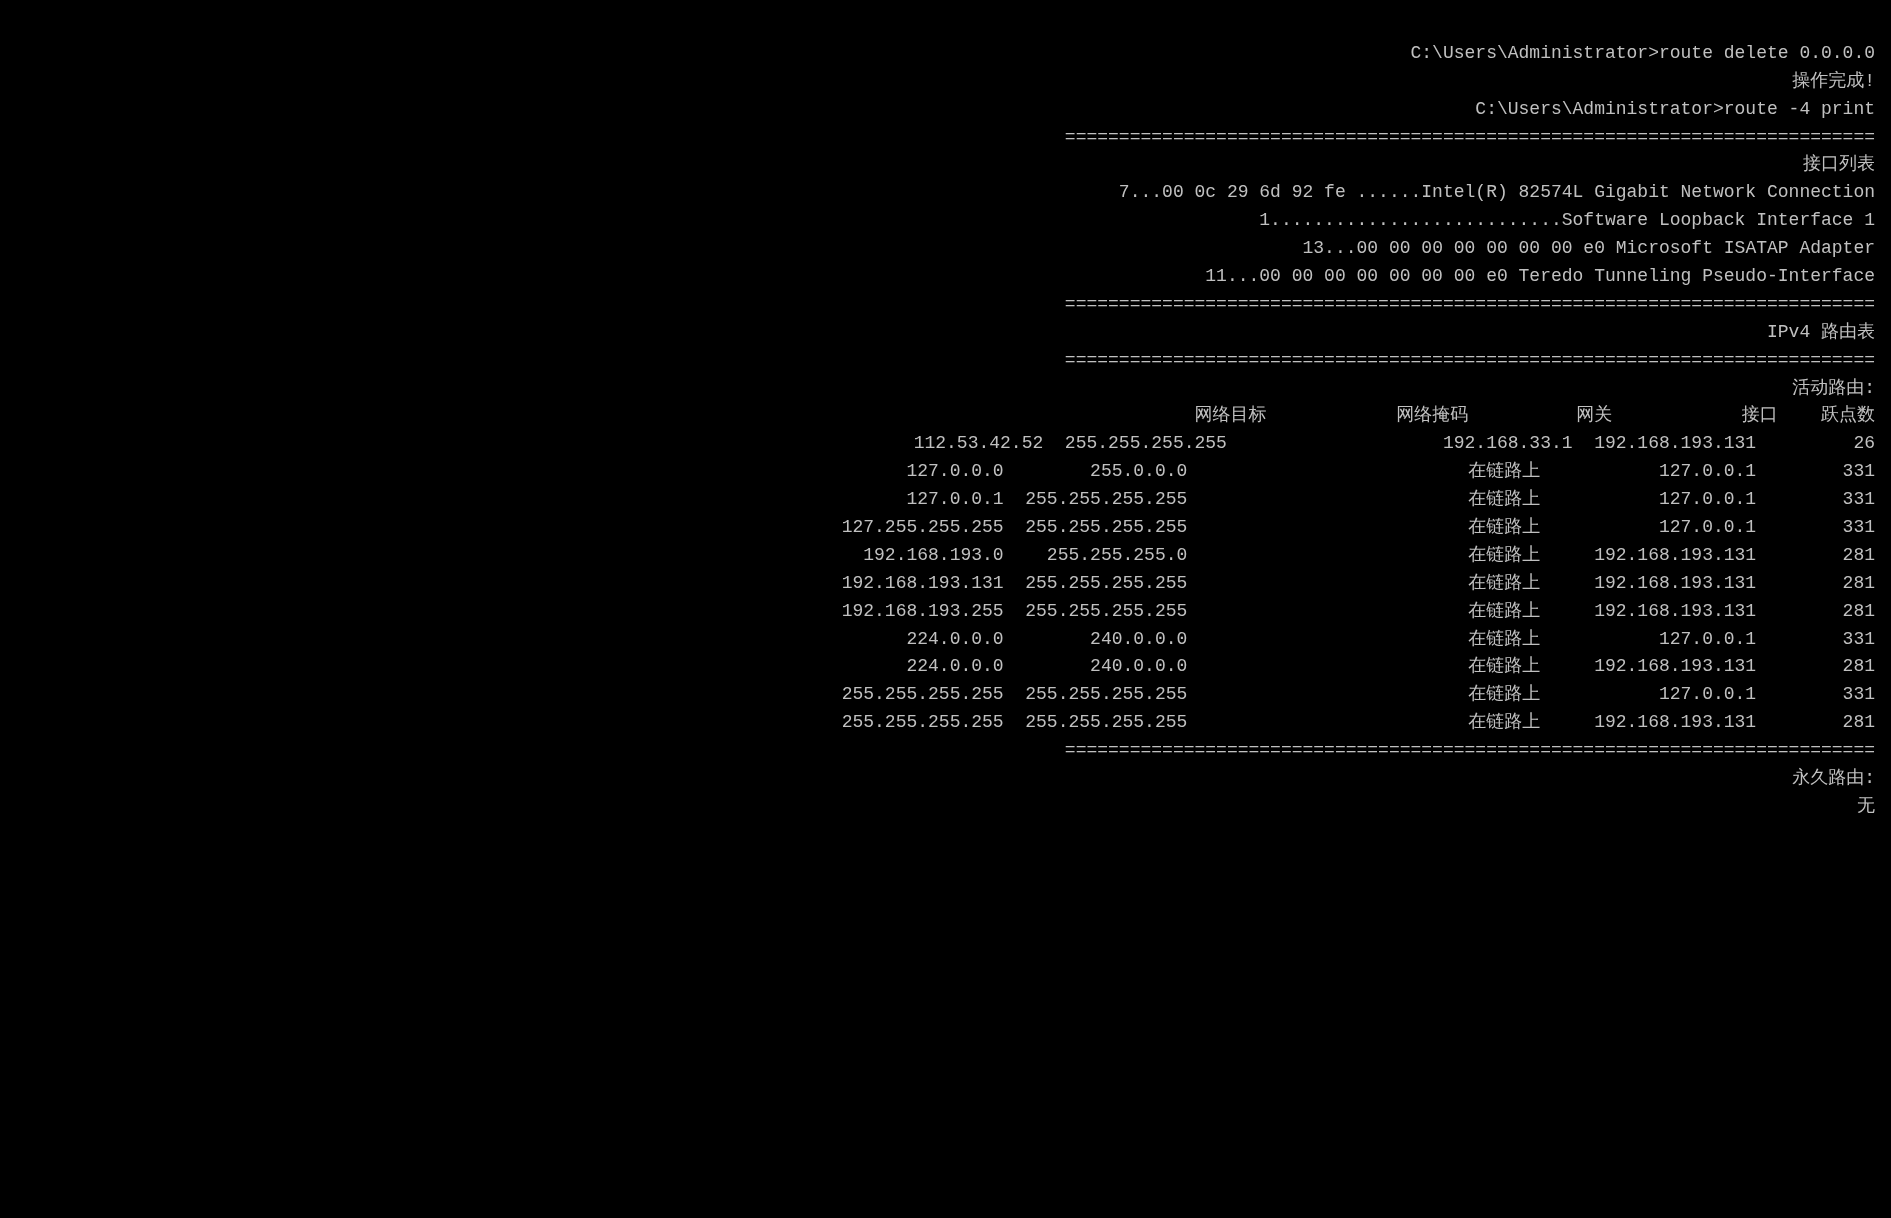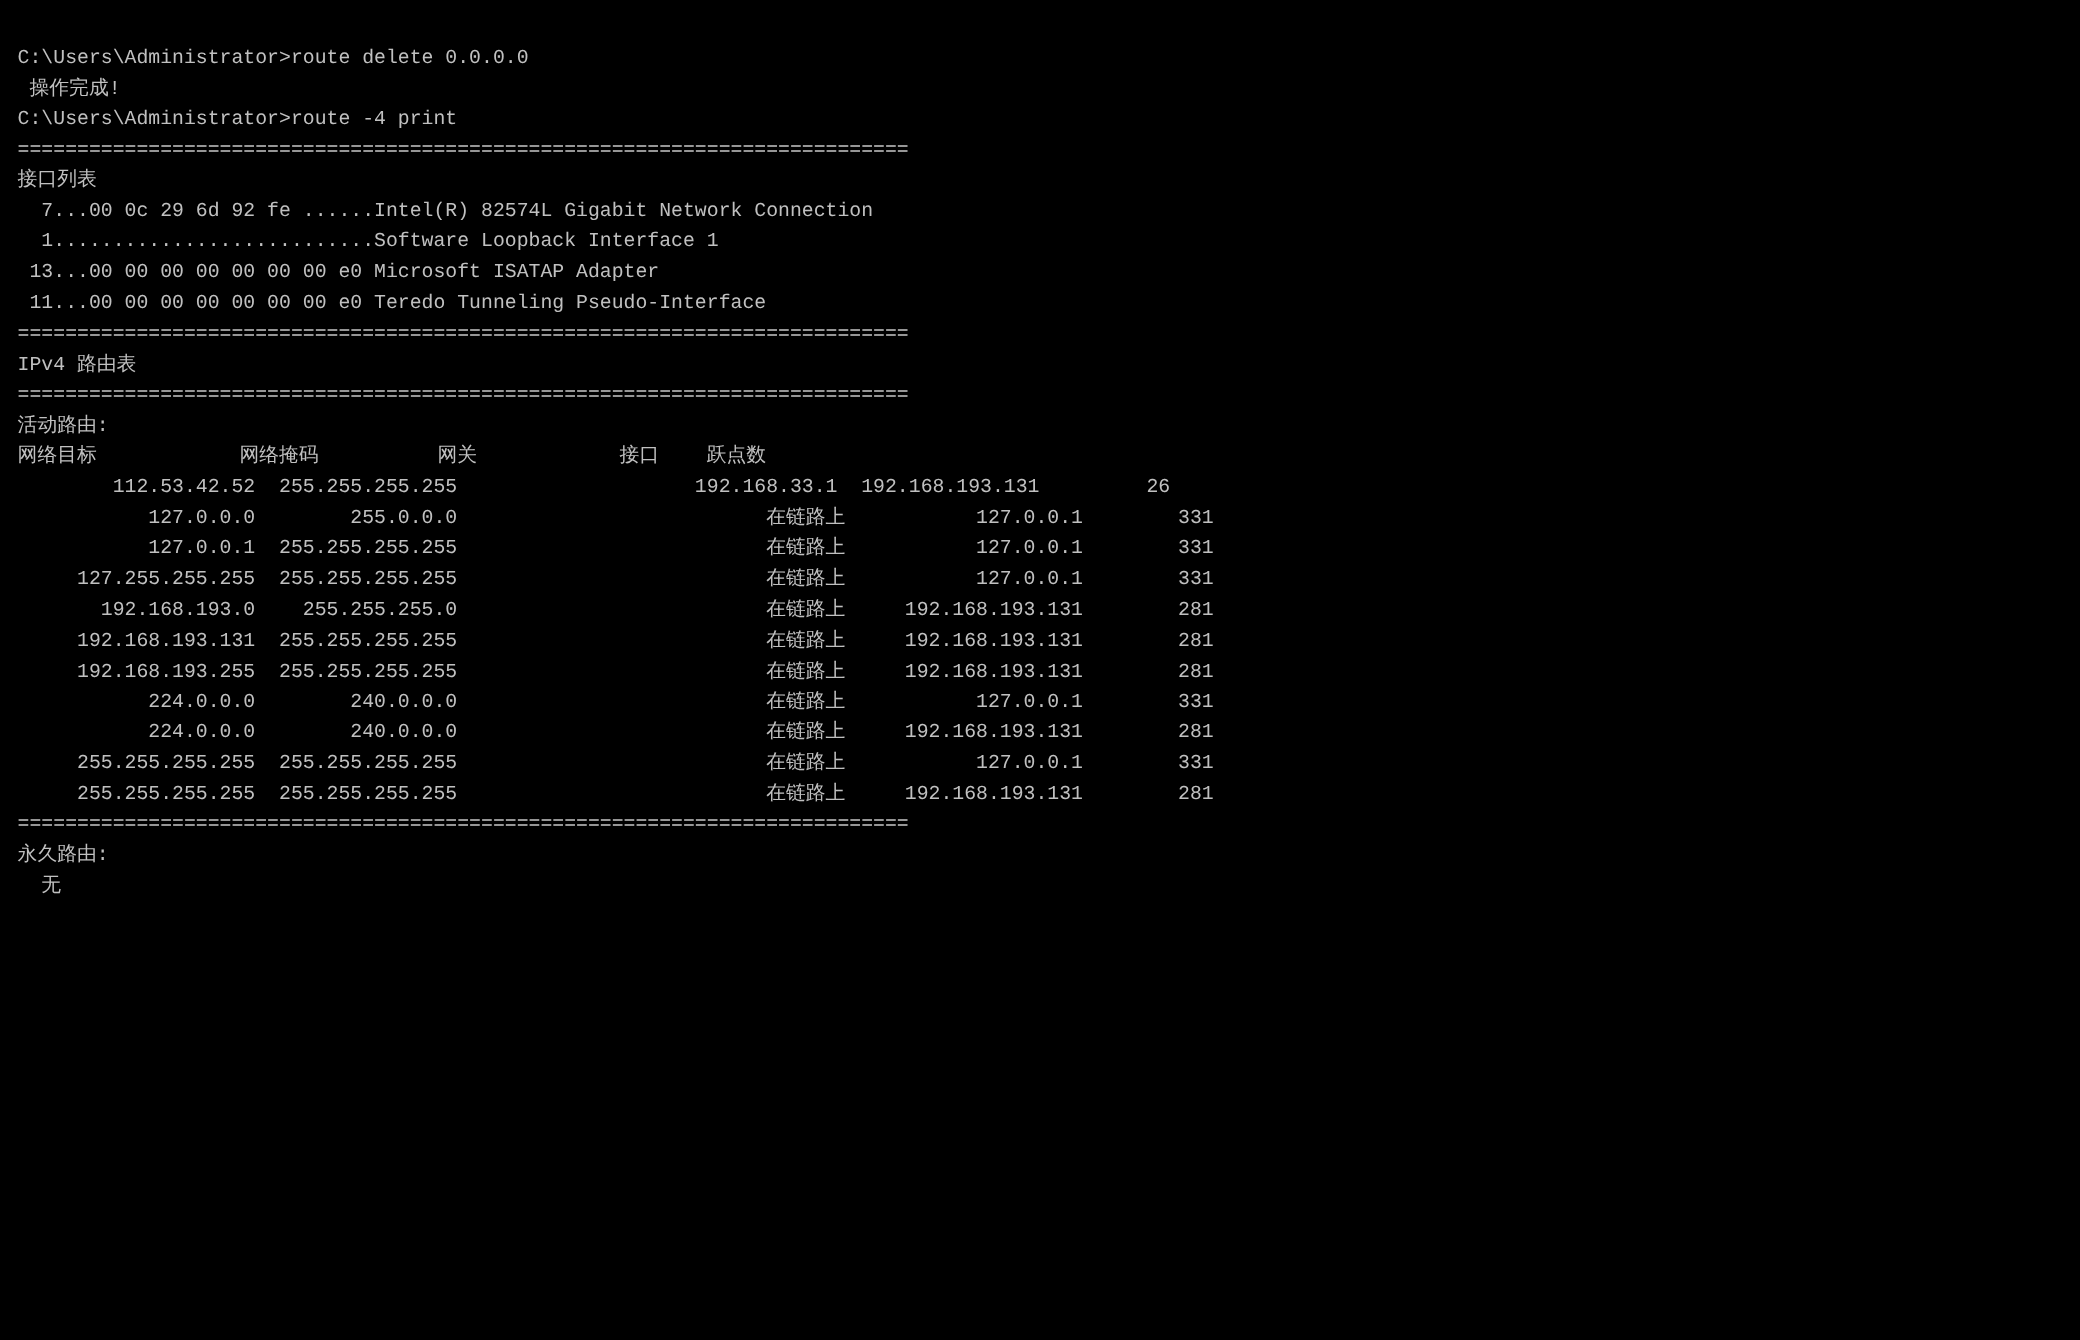--- a/index.html
+++ b/index.html
@@ -1,18 +1,19 @@
 <!DOCTYPE html>
 <html><head>
   <meta charset="utf-8">
   <style>
     * {
       margin: 0;
       padding: 0;
       box-sizing: border-box;
+      text-align: right;
     }
 
     body {
       background-color: #000000;
       color: #c0c0c0;
       font-family: "Courier New", "SimSun", monospace;
       font-size: 18px;
       line-height: 1.55;
       padding: 12px 16px;
       width: 1891px;

